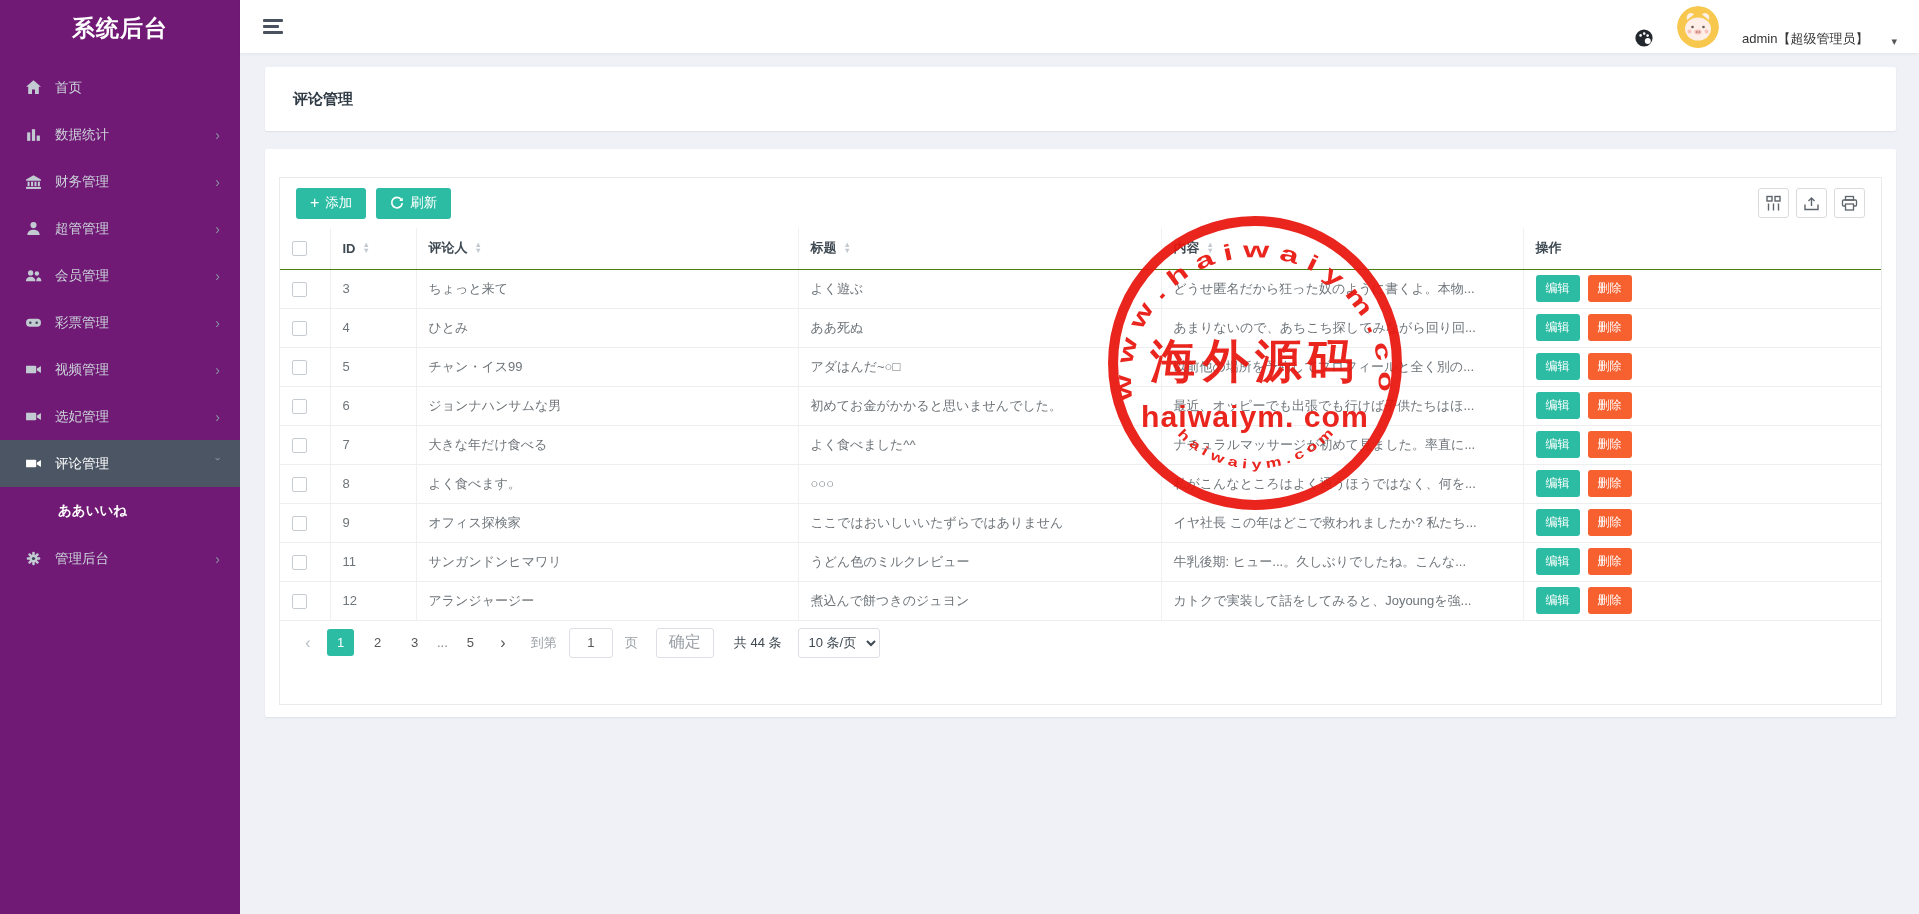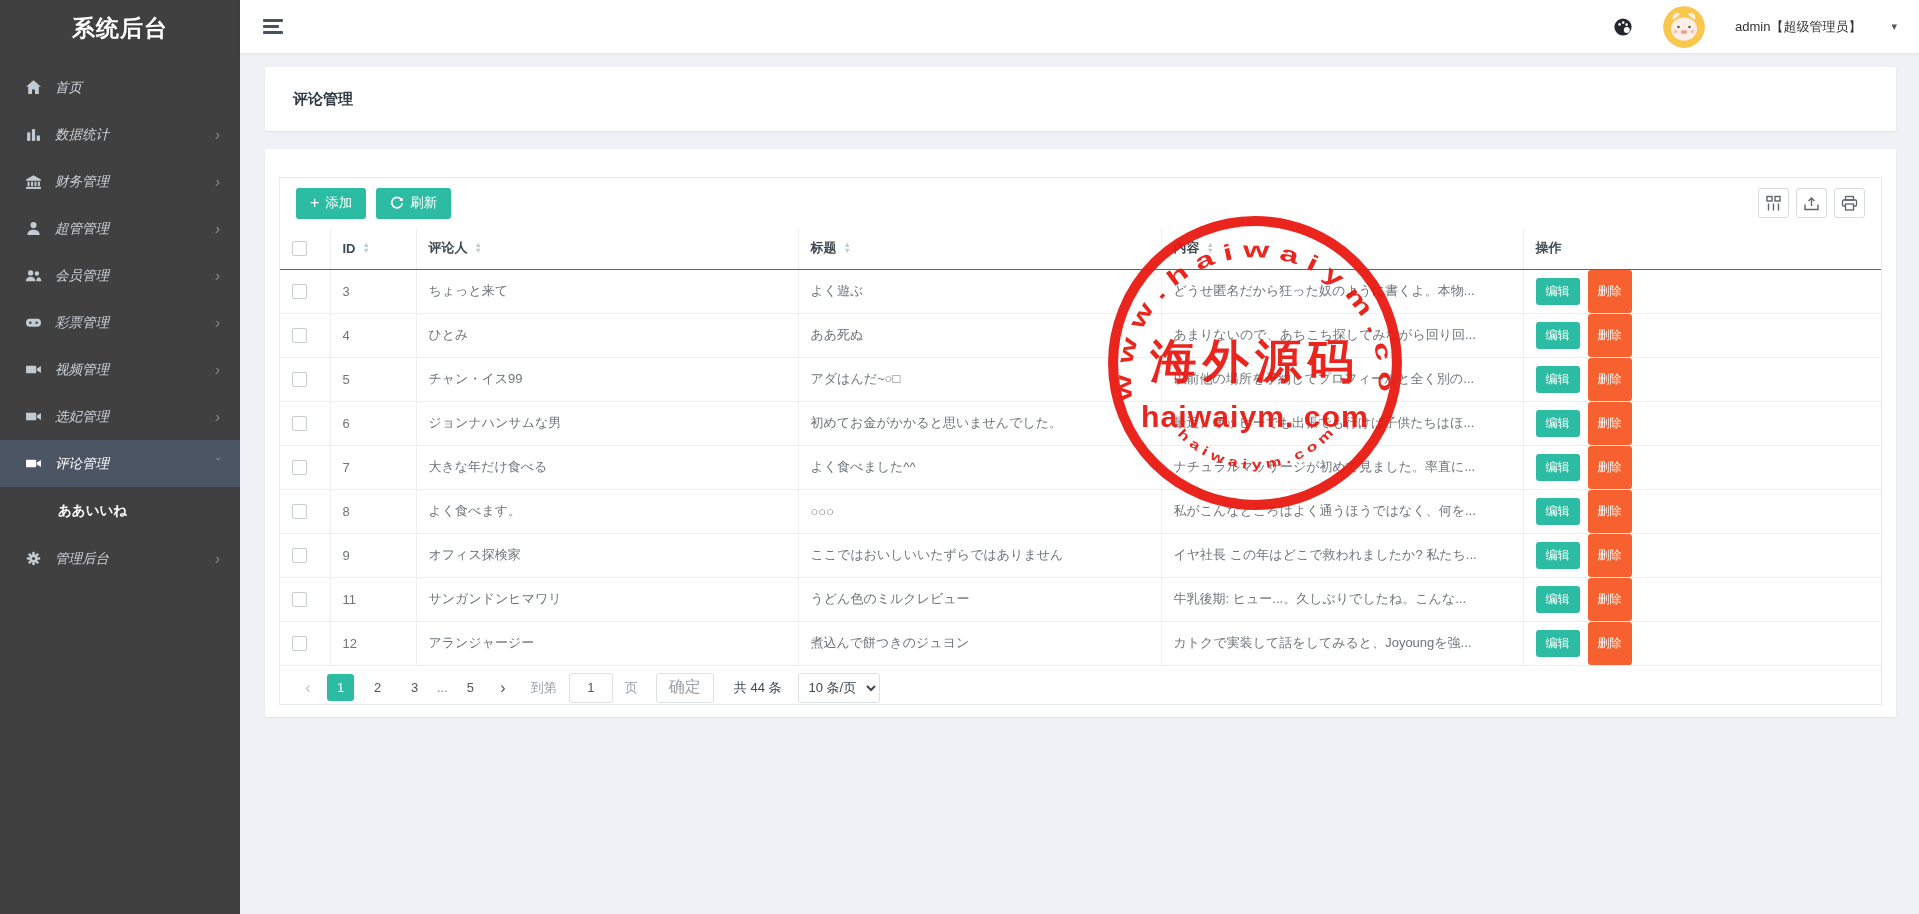--- a/index.html
+++ b/index.html
@@ -1,39 +1,39 @@
 <!DOCTYPE html>
 <html><head>
 <meta charset="utf-8">
 <style>
   * { margin:0; padding:0; box-sizing:border-box; }
   html,body { width:1919px; height:914px; overflow:hidden; }
   body { font-family:"Liberation Sans","DejaVu Sans",sans-serif; background:#f0f1f6; color:#333; }
   .app { display:flex; width:1919px; height:914px; }
 
   
-  .sidebar { width:240px; min-width:240px; height:100%; background:#404040; display:flex; flex-direction:column; }
+  .sidebar { width:240px; min-width:240px; height:100%; background:#701a75; display:flex; flex-direction:column; }
   .brand { height:56px; display:flex; align-items:center; justify-content:center; color:#fff; font-size:23px; font-weight:bold; letter-spacing:1px; }
   .nav { margin-top:8px; }
-  .nav-item { height:47px; display:flex; align-items:center; padding:0 20px 0 25px; color:#ccd3da; font-size:13.5px; cursor:pointer; position:relative;font-style:italic; }
+  .nav-item { height:47px; display:flex; align-items:center; padding:0 20px 0 25px; color:#ccd3da; font-size:13.5px; cursor:pointer; position:relative; }
   .nav-item .ico { width:17px; height:17px; margin-right:13px; color:#c2cad2; flex:none; }
   .nav-item .lbl { flex:1; }
   .nav-item .chev { font-size:14px; color:#8a93a0; }
   .nav-item.active { background:#4b5564; color:#fff; }
   .nav-item.active .ico { color:#fff; }
   .sub-item { height:48px; display:flex; align-items:center; padding-left:58px; color:#fff; font-size:13.5px; font-weight:bold; cursor:pointer; }
   .copyright { margin-top:58px; padding:0 25px; color:#97a1ac; font-size:12.5px; line-height:1.95; }
 
   
   .main { flex:1; display:flex; flex-direction:column; height:100%; }
   .topbar { height:53px; background:#fff; display:flex; align-items:center; padding:0 22px 0 23px; box-shadow:0 1px 3px rgba(0,0,0,.06); position:relative; z-index:3; }
   .hamburger { width:22px; cursor:pointer; }
   .hamburger i { display:block; height:2.6px; background:#4a5260; margin-bottom:3.6px; border-radius:1px; }
   .hamburger i:nth-child(1){ width:20px; } .hamburger i:nth-child(2){ width:16px; } .hamburger i:nth-child(3){ width:20px; margin-bottom:0; }
-  .top-right { margin-left:auto; display:flex; align-items:center; gap:30px; }
+  .top-right { margin-left:auto; display:flex; align-items:flex-end; gap:23px; }
   .palette { width:20px; height:20px; cursor:pointer; }
   .avatar { width:42px; height:42px; border-radius:50%; overflow:hidden; cursor:pointer; flex:none; }
   .username { font-size:13px; color:#333; cursor:pointer; white-space:nowrap; }
   .caret { font-size:11px; color:#555; cursor:pointer; }
 
   .content { flex:1; background:#f0f1f6; padding:14px 23px 0 25px; position:relative; overflow:hidden; }
   .card { background:#fff; border-radius:2px; box-shadow:0 1px 2px rgba(0,0,0,.07); }
   .title-card { height:64px; display:flex; align-items:center; padding:0 28px; }
   .page-title { font-size:15px; font-weight:bold; color:#313b45; }
   .main-card { margin-top:18px; height:568px; padding:28px 14px 12px; }
@@ -47,21 +47,21 @@
   table { width:100%; border-collapse:collapse; table-layout:fixed; }
   col.c-check{width:50px;} col.c-id{width:86px;} col.c-rev{width:382px;} col.c-title{width:363px;} col.c-cont{width:362px;}
   th, td { border-right:1px solid #eef0f2; padding:0 12px; font-size:13px; text-align:left; white-space:nowrap; overflow:hidden; }
   th:last-child, td:last-child { border-right:none; }
   thead th { height:41px; color:#3f4952; font-weight:bold; border-bottom:1px solid #4d7c0f; background:#fff; cursor:pointer; }
   tbody td { height:39px; color:#6e7479; border-bottom:1px solid #eceef0; }
   .th-flex { display:flex; align-items:center; gap:7px; }
   .sort { display:inline-flex; flex-direction:column; line-height:6px; font-size:7.5px; color:#c3c9cf; }
   input[type=checkbox] { appearance:none; width:15px; height:15px; border:1px solid #c7ccd2; border-radius:2px; background:#fff; cursor:pointer; vertical-align:middle; }
   .btn-edit { background:#2cbca3; color:#fff; border:none; border-radius:3px; font-size:12px; padding:5px 10px; margin-right:8px; cursor:pointer; font-family:inherit; }
-  .btn-del { background:#f7602f; color:#fff; border:none; border-radius:3px; font-size:12px; padding:13px 10px; cursor:pointer; font-family:inherit; }
+  .btn-del { background:#f7602f; color:#fff; border:none; border-radius:3px; font-size:12px; padding:5px 10px; cursor:pointer; font-family:inherit; }
 
   .pagination { height:44px; display:flex; align-items:center; padding:0 16px; font-size:13px; color:#666; gap:4px; }
   .pg-arrow { width:24px; text-align:center; font-size:16px; cursor:pointer; color:#b8bec4; }
   .pg-arrow.next { color:#555; }
   .pg-num { min-width:27px; height:27px; display:flex; align-items:center; justify-content:center; border-radius:3px; cursor:pointer; color:#555; margin:0 3px; }
   .pg-num.active { background:#2cbca3; color:#fff; }
   .pg-dots { color:#888; margin:0 2px; cursor:default; }
   .goto-label { color:#9aa0a6; margin-left:12px; }
   .goto-input { width:44px; height:30px; border:1px solid #dcdfe4; border-radius:3px; text-align:center; font-size:13px; color:#555; margin:0 8px; font-family:inherit; }
   .page-label { color:#9aa0a6; }

